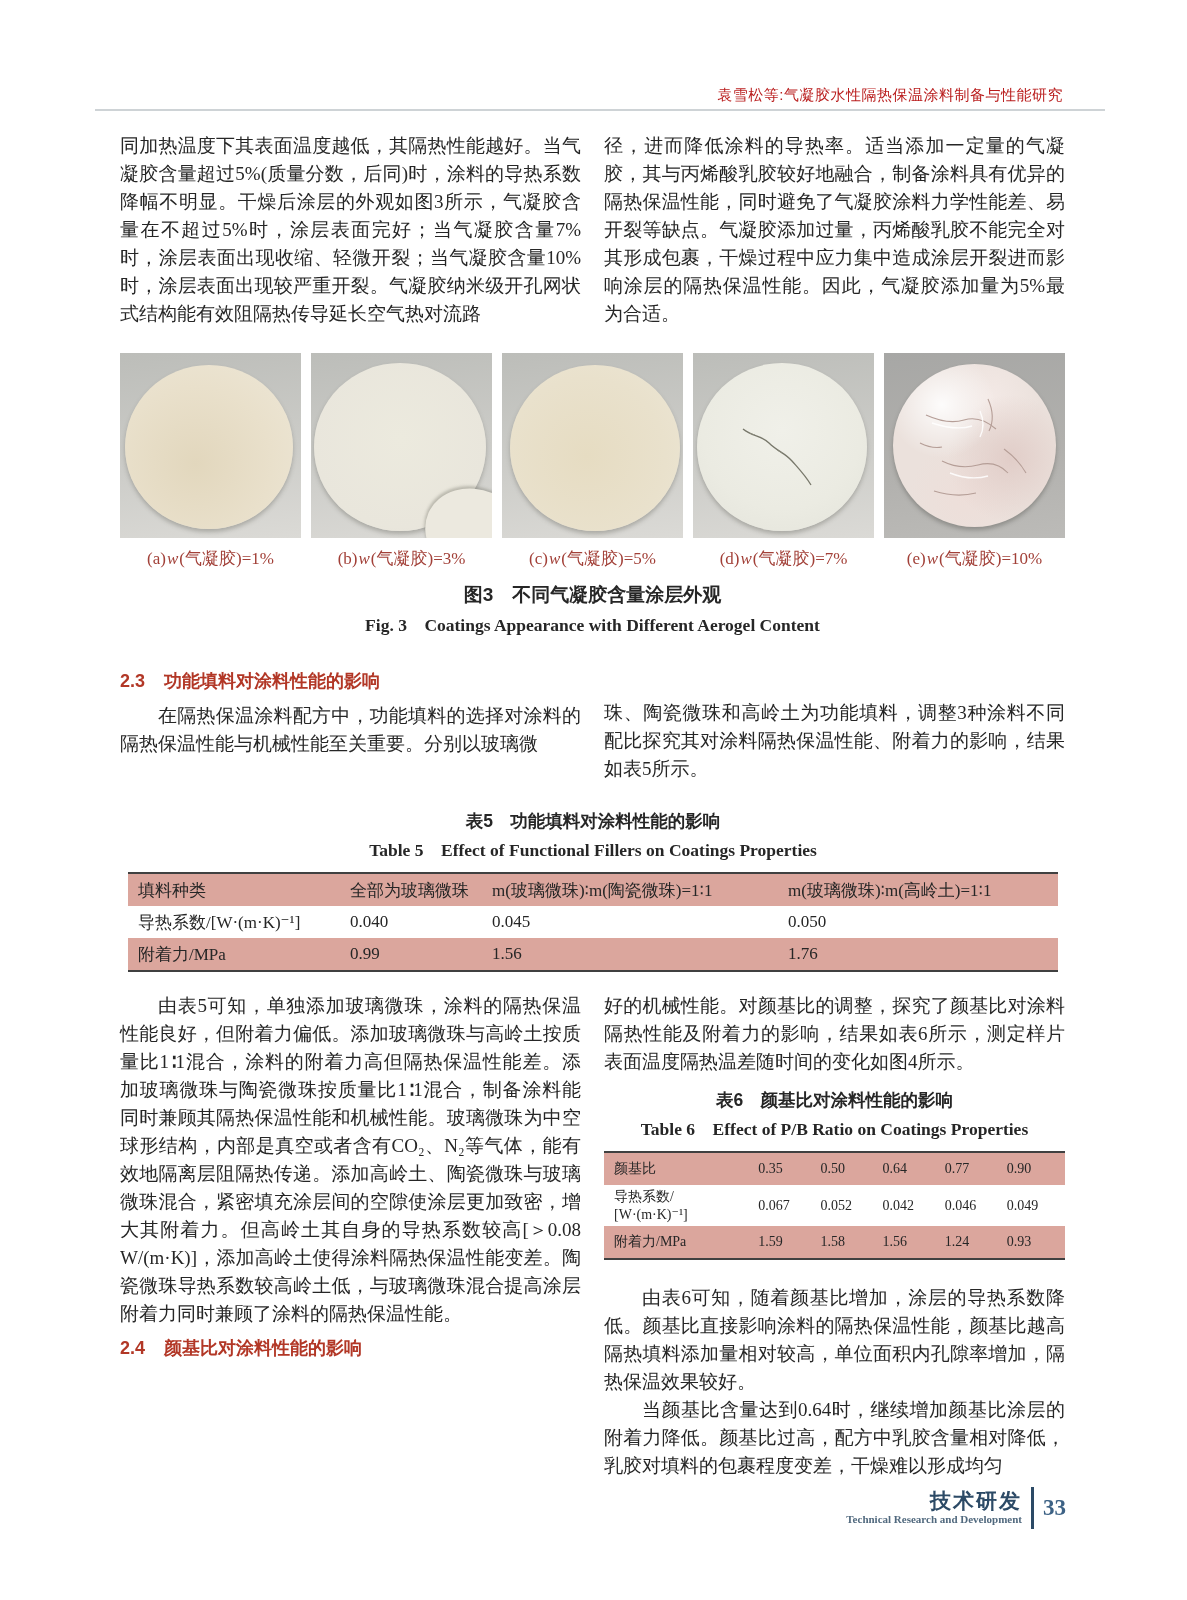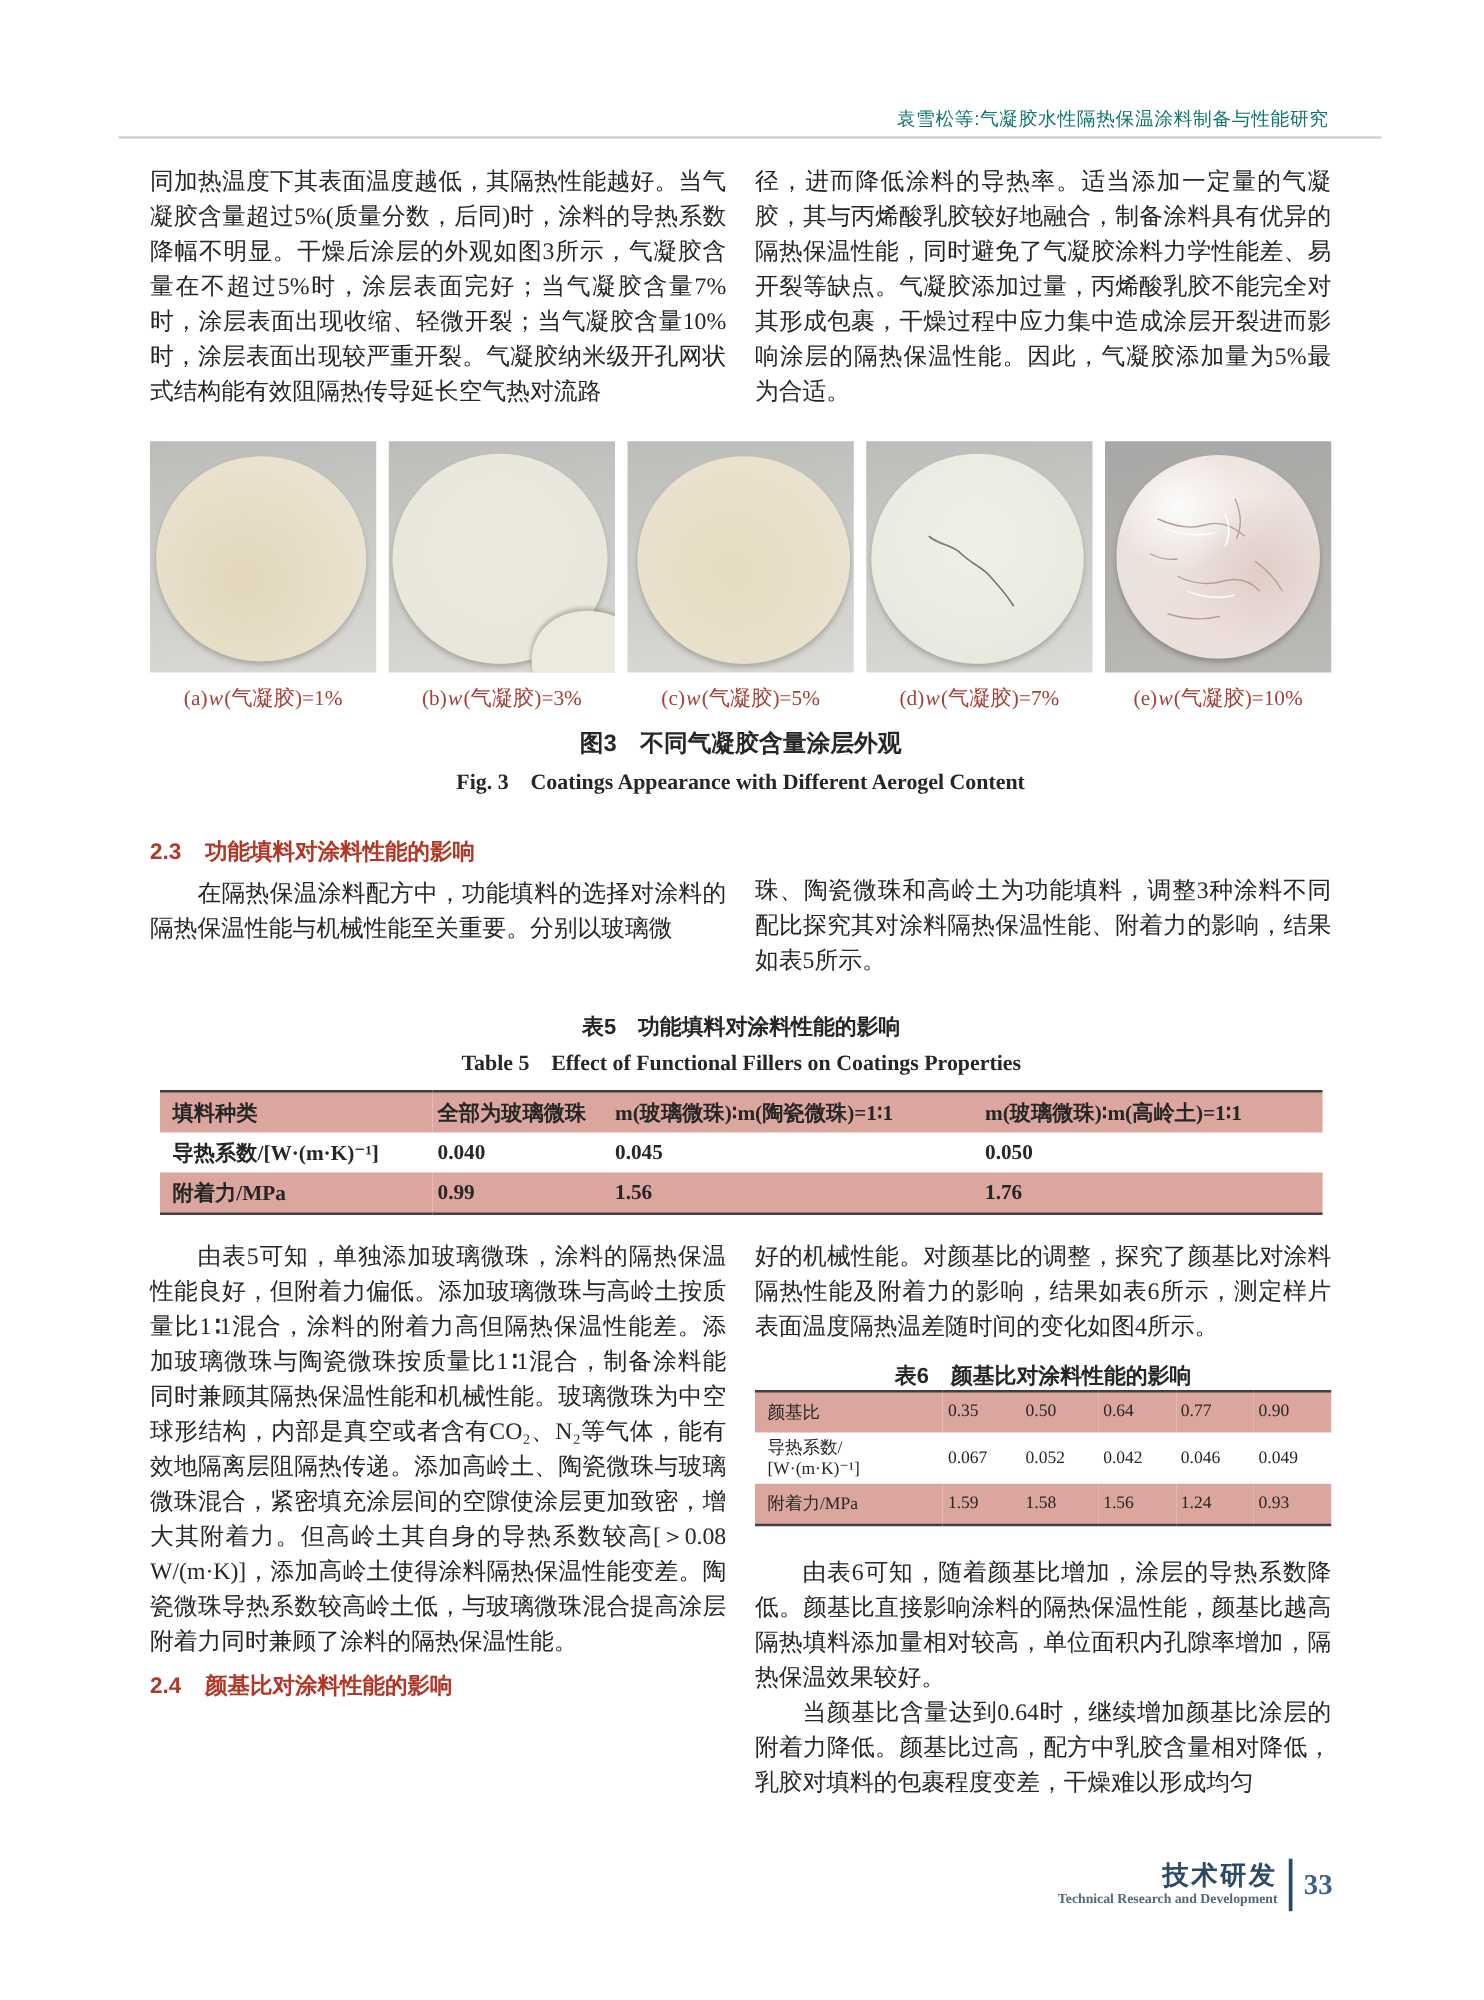--- a/index.html
+++ b/index.html
@@ -3,21 +3,21 @@
 <meta charset="utf-8">
 <style>
   html,body { margin:0; padding:0; background:#ffffff; }
   .page {
     position:relative; width:1187px; height:1600px; background:#ffffff;
     font-family:"Liberation Serif","DejaVu Serif",serif; color:#262626; overflow:hidden;
   }
   .running-head {
     position:absolute; top:86px; right:124px;
     font-family:"Liberation Sans","DejaVu Sans",sans-serif;
-    font-size:15px; color:#0f766e; letter-spacing:0.5px;
+    font-size:15px; color:#b91c1c; letter-spacing:0.5px;
   }
   .head-rule { position:absolute; top:109px; left:95px; width:1010px; height:2px; background:#ced3d6; }
 
   .content { position:absolute; top:132px; left:120px; width:945px; }
 
   .two-col { display:flex; gap:23px; }
   .col { width:461px; }
 
   .para { font-size:19px; line-height:28px; text-align:justify; margin:0; }
   .para.indent { text-indent:2em; }
@@ -72,21 +72,21 @@
   .table-block { margin-top:26px; }
   .tbl-title-zh { text-align:center; font-weight:bold; font-size:17.5px;
                   font-family:"Liberation Sans","DejaVu Sans",sans-serif; }
   .tbl-title-en { text-align:center; font-weight:bold; font-size:17.5px; margin:5px 0 10px 0; }
   table.datatable { border-collapse:collapse; border-top:2.5px solid #404040; border-bottom:2.5px solid #404040;
                     font-size:17px; }
   table.datatable td { padding:3px 4px; text-align:left; height:26px; vertical-align:middle; }
   table.datatable td.lbl { text-align:left; padding-left:10px; }
   tr.shaded { background:#dba69d; }
   .t5 { width:930px; margin-left:8px; }
-  .t5 table { width:100%;font-weight:bold; }
+  .t5 table { width:100%; }
   .t6 { margin-top:12px; }
   .t6 table { width:100%; font-size:14px; }
   .t6 td.lbl { padding-left:8px; }
 
   
   .footer { position:absolute; top:1487px; right:121px; display:flex; align-items:center; }
   .footer-left { text-align:right; padding-right:9px; }
   .footer-zh { font-family:"Liberation Sans","DejaVu Sans",sans-serif; font-weight:bold;
                font-size:21px; color:#2c4a66; letter-spacing:2px; line-height:22px; }
   .footer-en { font-size:11px; font-weight:bold; color:#51697e; line-height:14px; }
@@ -210,20 +210,21 @@
       <div class="col">
         <p class="para indent">由表5可知，单独添加玻璃微珠，涂料的隔热保温性能良好，但附着力偏低。添加玻璃微珠与高岭土按质量比1∶1混合，涂料的附着力高但隔热保温性能差。添加玻璃微珠与陶瓷微珠按质量比1∶1混合，制备涂料能同时兼顾其隔热保温性能和机械性能。玻璃微珠为中空球形结构，内部是真空或者含有CO₂、N₂等气体，能有效地隔离层阻隔热传递。添加高岭土、陶瓷微珠与玻璃微珠混合，紧密填充涂层间的空隙使涂层更加致密，增大其附着力。但高岭土其自身的导热系数较高[＞0.08 W/(m·K)]，添加高岭土使得涂料隔热保温性能变差。陶瓷微珠导热系数较高岭土低，与玻璃微珠混合提高涂层附着力同时兼顾了涂料的隔热保温性能。</p>
         <h3 class="sec-heading" style="margin-top:8px;"><span class="num">2.4</span><span>颜基比对涂料性能的影响</span></h3>
       </div>
 
       <div class="col">
         <p class="para">好的机械性能。对颜基比的调整，探究了颜基比对涂料隔热性能及附着力的影响，结果如表6所示，测定样片表面温度隔热温差随时间的变化如图4所示。</p>
 
         <div class="table-block t6">
           <div class="tbl-title-zh">表6　颜基比对涂料性能的影响</div>
+          <div class="tbl-title-en">Table 6　Effect of P/B Ratio on Coatings Properties</div>
           <table class="datatable">
             <colgroup>
                 <col style="width:150px">
                 <col style="width:62px">
                 <col style="width:62px">
                 <col style="width:62px">
                 <col style="width:62px">
                 <col style="width:62px">
               </colgroup>
             <tbody>

